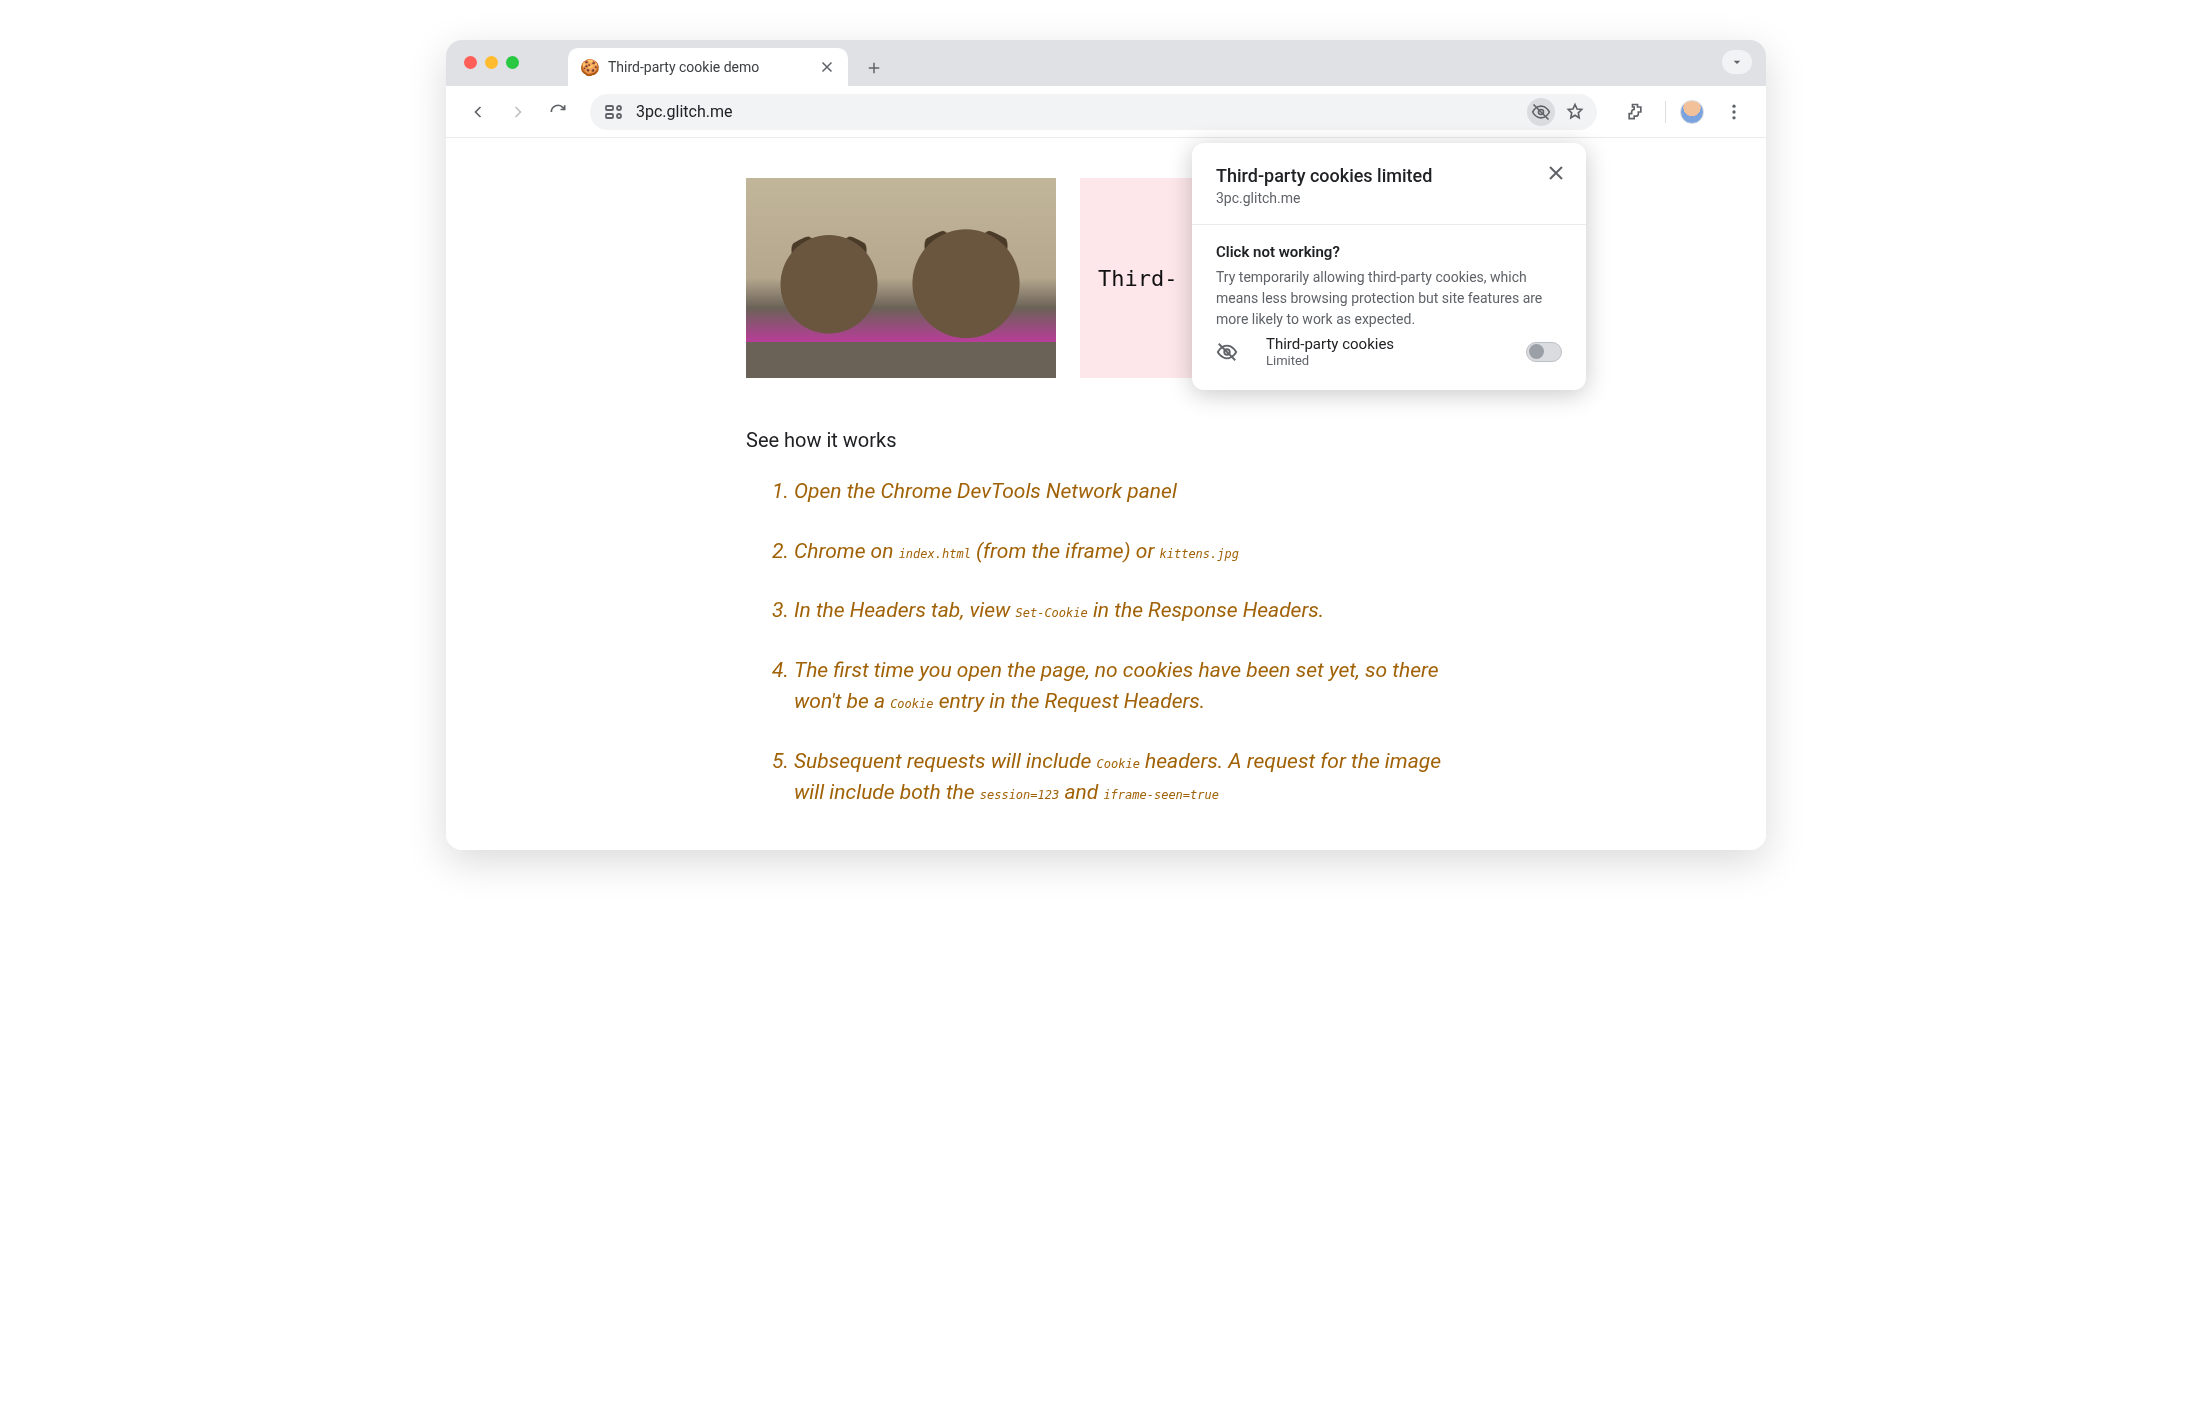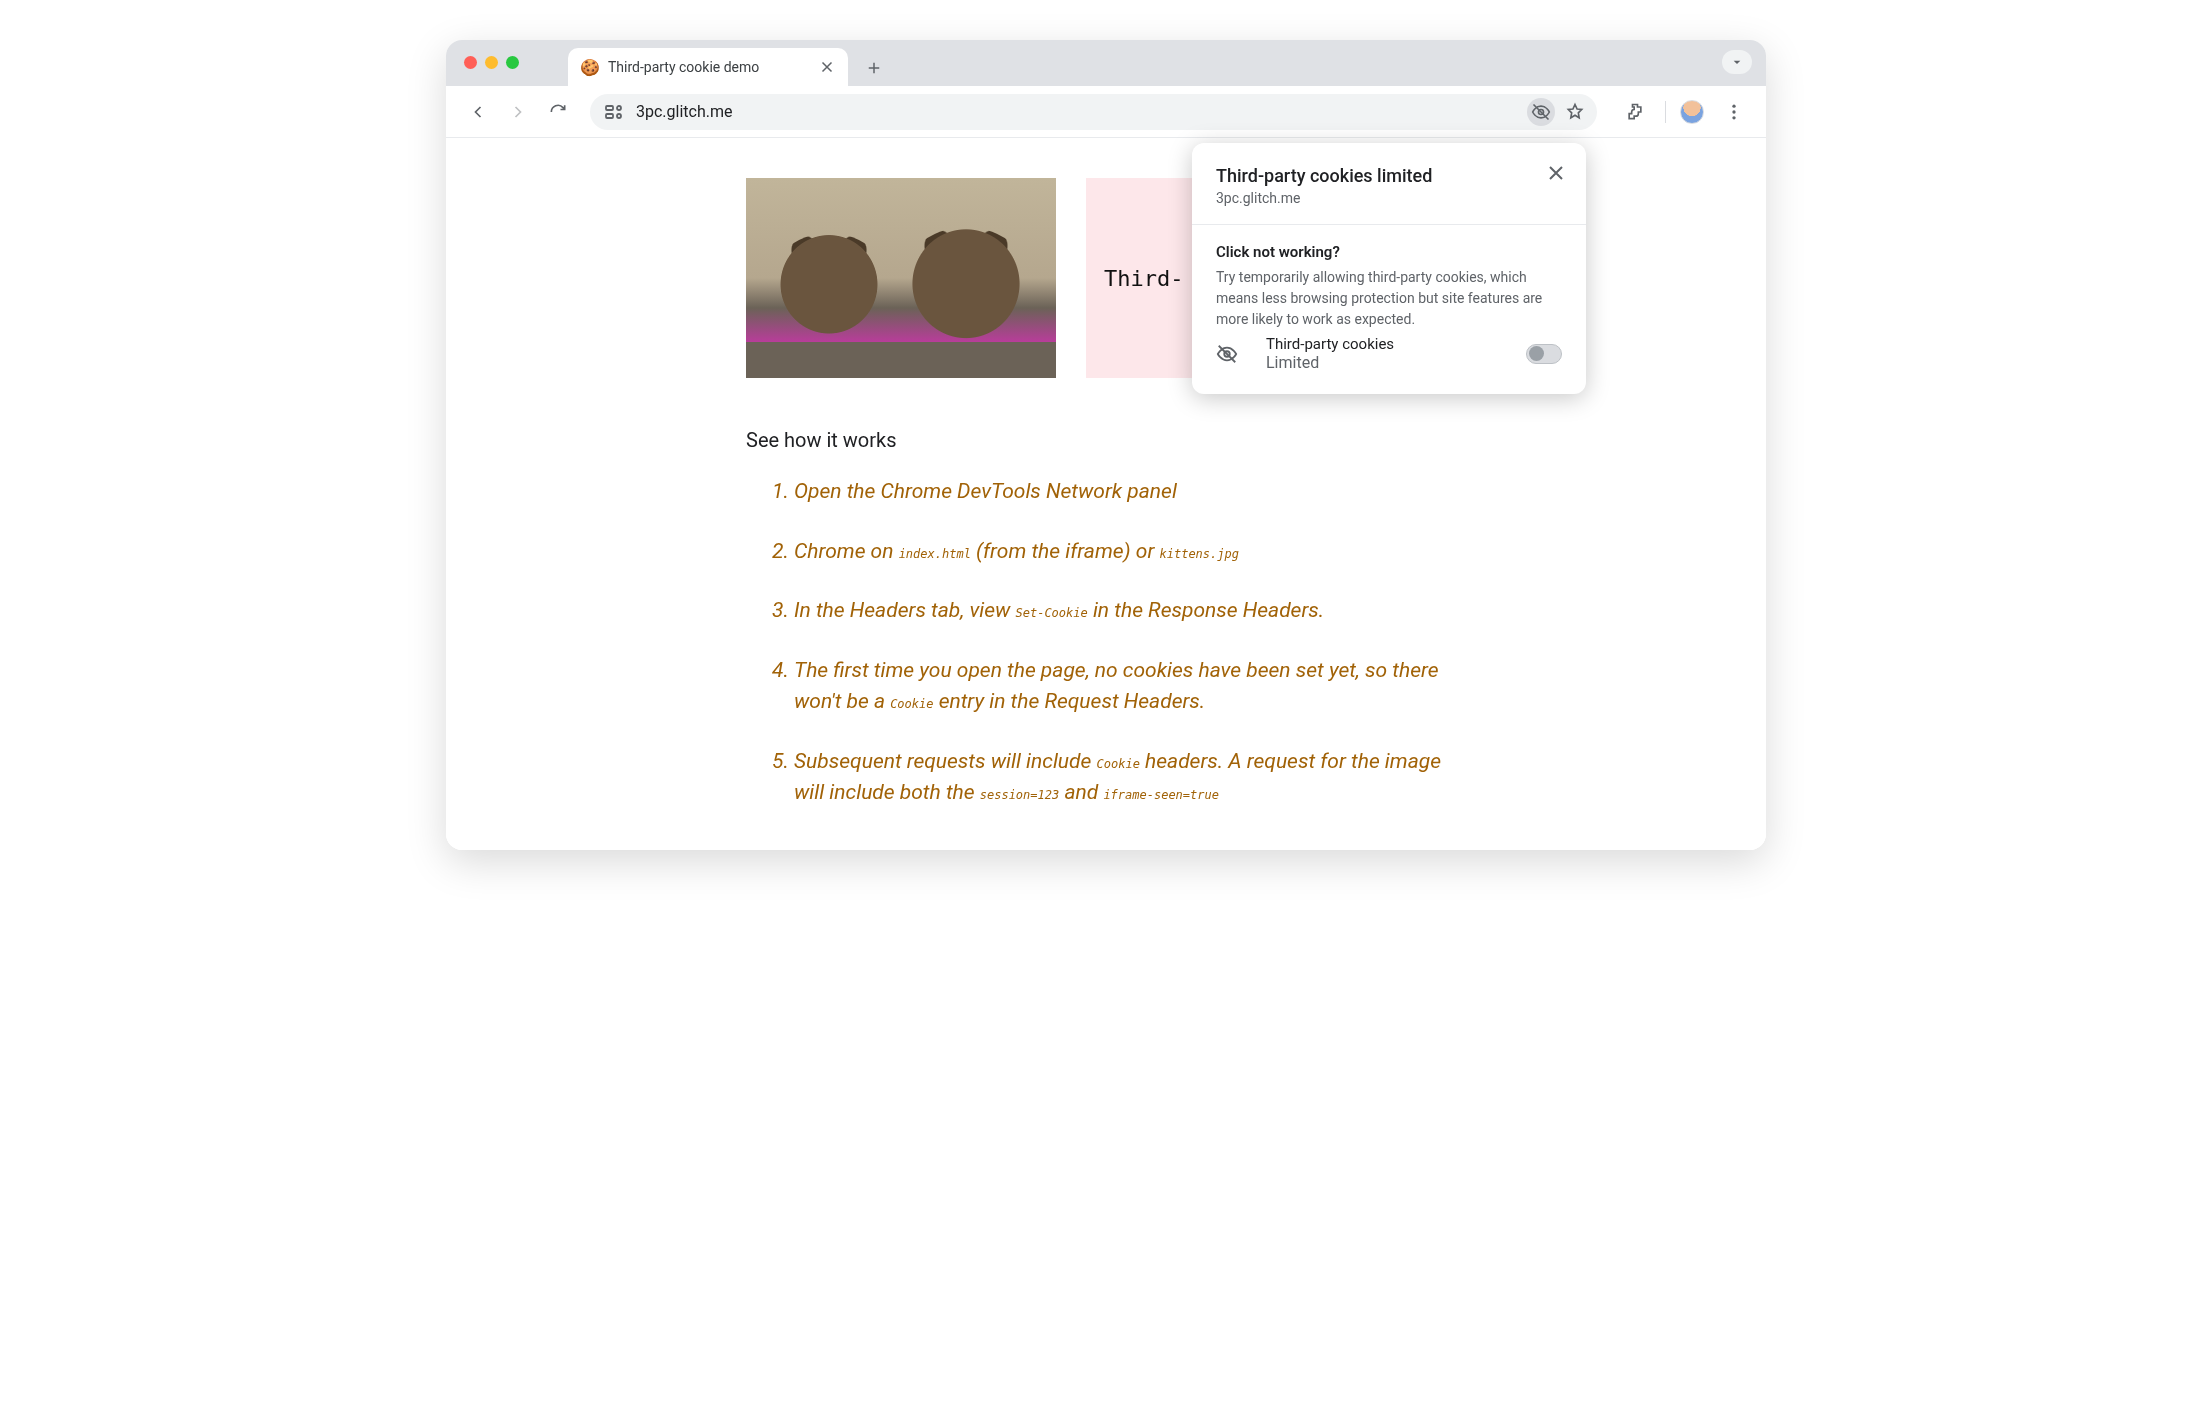--- a/index.html
+++ b/index.html
@@ -150,21 +150,21 @@
     position: relative;
     background: #fff;
   }
   .page {
     max-width: 760px;
     margin: 0 auto;
     padding: 0 20px;
   }
   .hero {
     display: flex;
-    gap: 30px;
+    gap: 24px;
     align-items: stretch;
     margin-top: 40px;
   }
   .kittens {
     width: 310px; height: 200px;
     background: linear-gradient(180deg, #c1b59a 0%, #b5a78e 50%, #6b6257 65%, #b83d9a 82%, #6b6257 82%, #6b6257 100%);
     position: relative;
     overflow: hidden;
   }
   
@@ -238,21 +238,21 @@
     color: #5f6368;
   }
   .popover hr { border: none; border-top: 1px solid #e8eaed; margin: 18px -24px; }
   .popover .q { font-size: 15px; font-weight: 600; margin-bottom: 6px; }
   .popover .desc { font-size: 14px; color: #5f6368; line-height: 1.5; margin-bottom: 5px;}
   .popover .row {
     display: flex; align-items: center; gap: 28px;
   }
   .popover .row .txt { flex: 1; }
   .popover .row .name { font-size: 15px; color: #202124; }
-  .popover .row .state { font-size: 16px; color: #5f6368; }
+  .popover .row .state { font-size: 13px; color: #5f6368; }
   .toggle {
     width: 36px; height: 20px; border-radius: 10px;
     background: #dadce0; border: 1px solid #bdc1c6;
     position: relative;
   }
   .toggle::after {
     content: ""; position: absolute; left: 2px; top: 1.5px;
     width: 15px; height: 15px; border-radius: 50%;
     background: #9aa0a6;
   }

